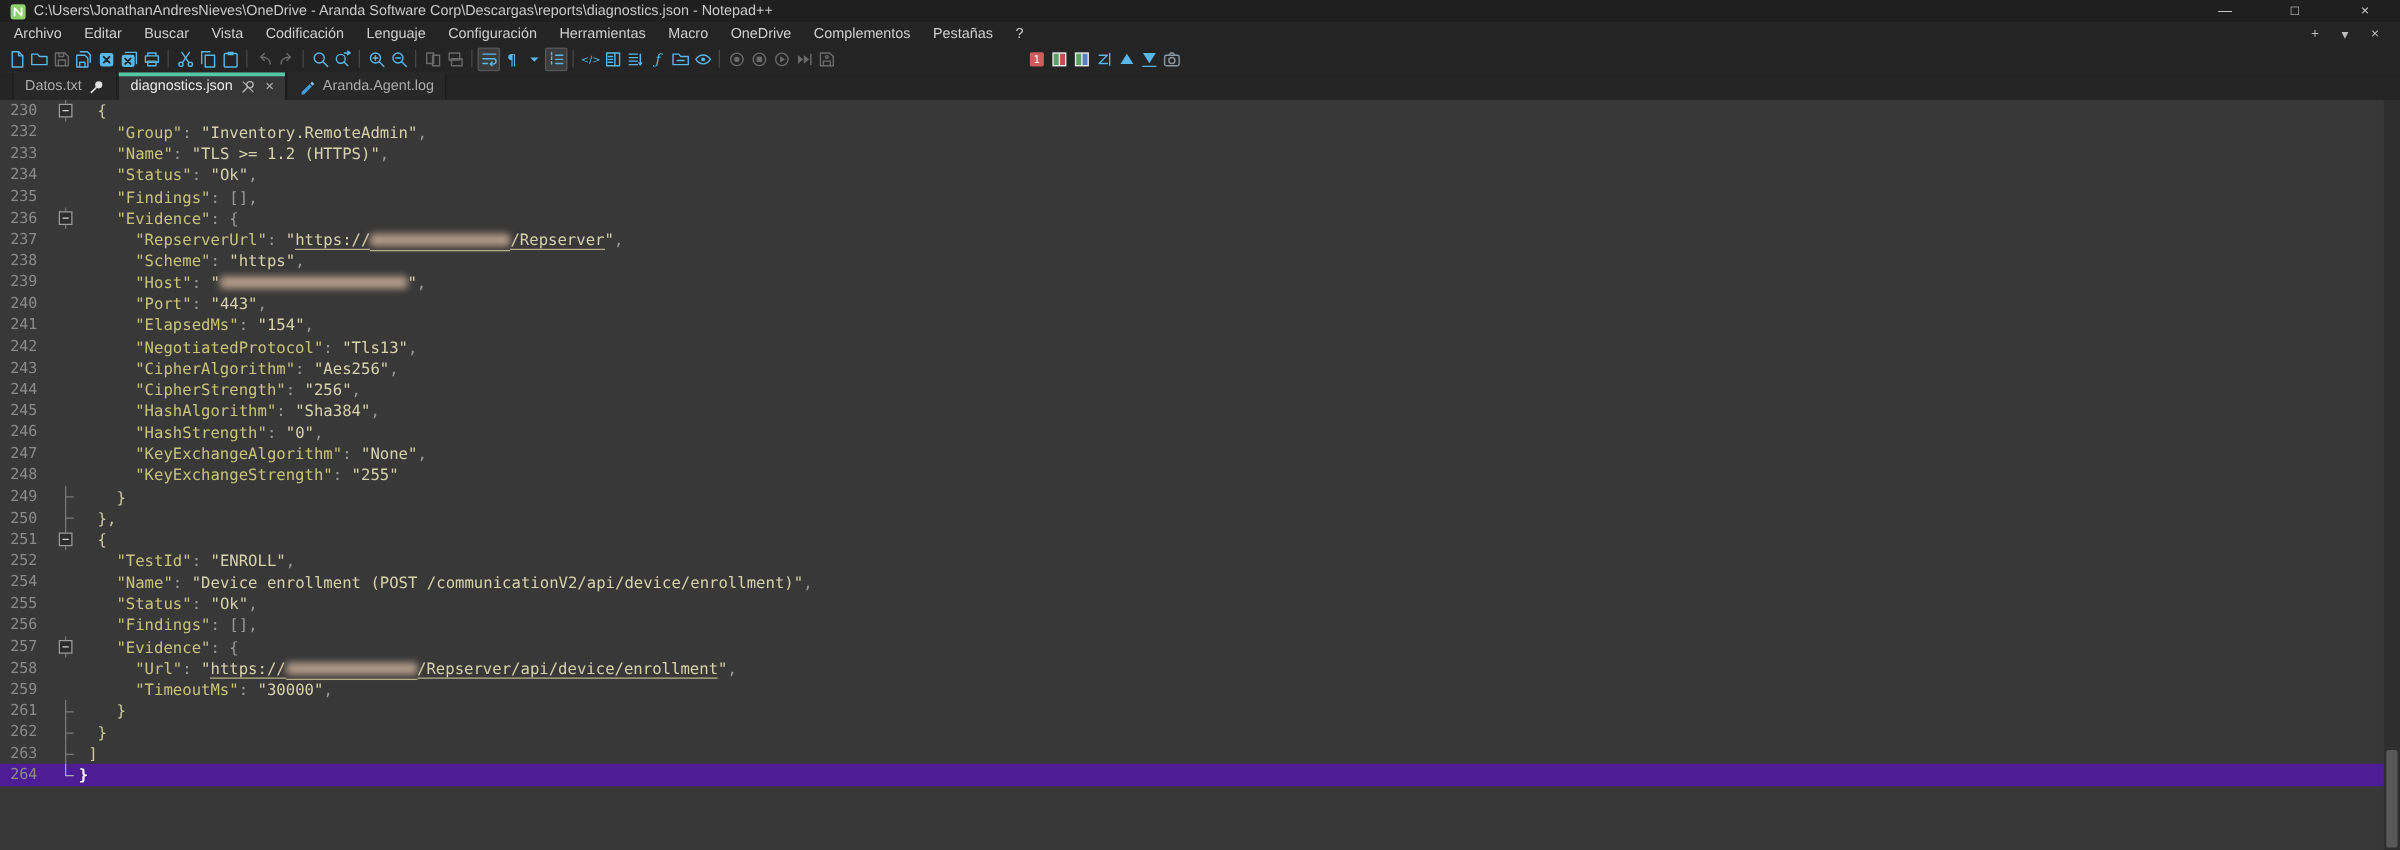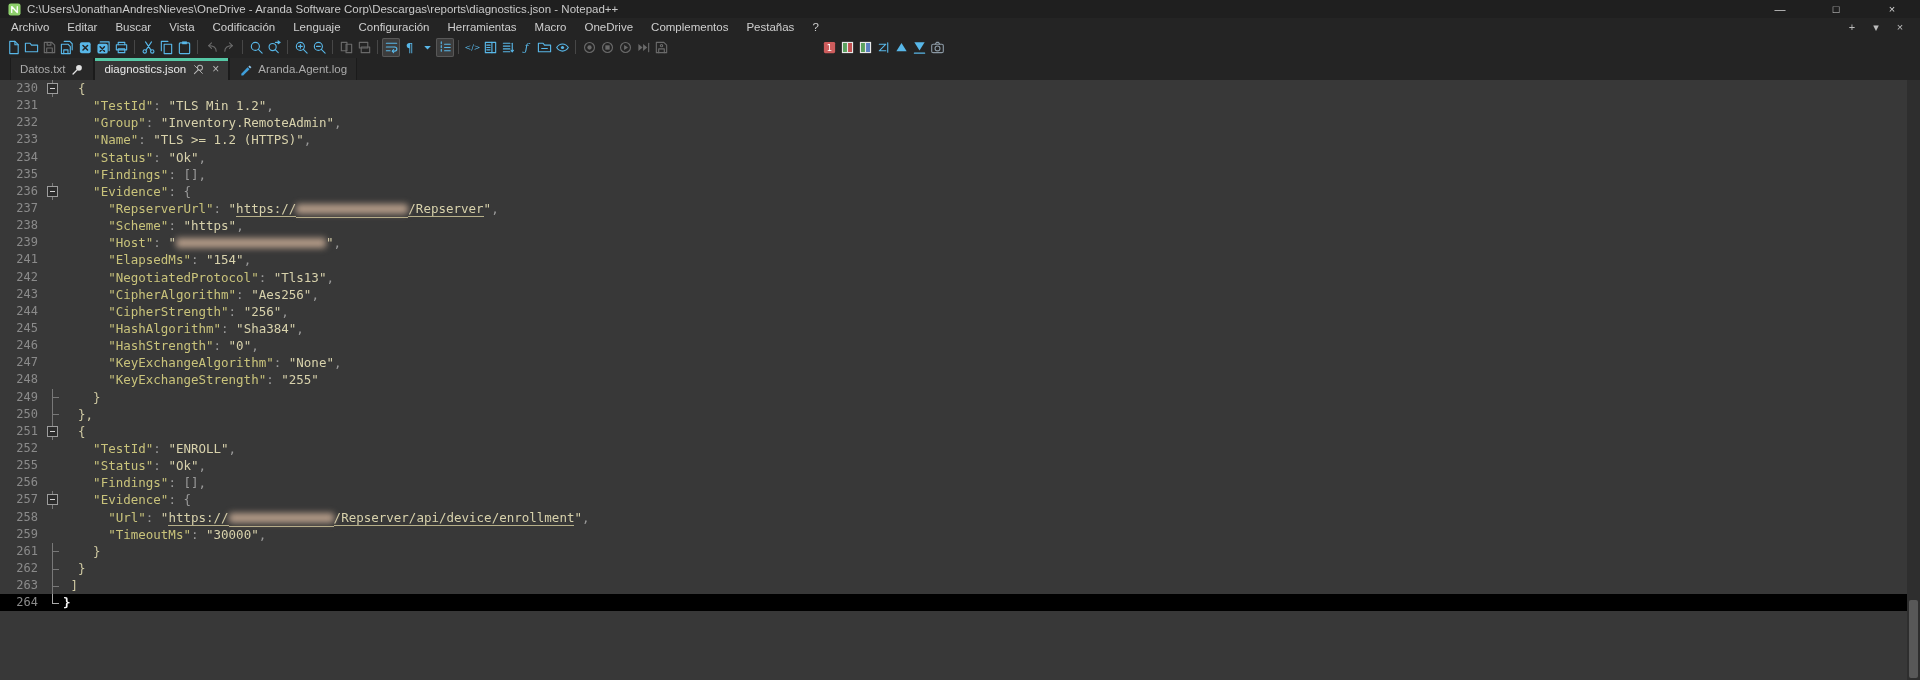--- a/index.html
+++ b/index.html
@@ -35,22 +35,22 @@
   .tab:first-child{margin-left:10px}
   .tab.active{background:#363636;color:#e9e9e9}
   .tab.active::before{content:"";position:absolute;top:0;left:0;right:0;height:2.5px;background:#55c7a5}
   .tab .tabx{color:#b5b5b5;font-size:12px;margin-left:1px}
   .tab .ticon{display:flex;align-items:center}
   .tab .ticon svg{width:13px;height:13px;display:block}
 
   
   .editor{position:relative;height:600px;background:#383838;font-family:"DejaVu Sans Mono",monospace;font-size:12.5px;overflow:hidden}
   .row{display:flex;height:17.142px;line-height:17.142px;white-space:pre}
-  .row.caret{background:#000000}
-  .ln{width:38px;flex:none;text-align:right;color:#8b8b8b;font-size:12px;padding-right:5px}
+  .row.caret{background:#4c1d95}
+  .ln{width:38px;flex:none;text-align:center;color:#8b8b8b;font-size:12px;padding-right:5px}
   .fold{width:20px;flex:none;position:relative}
   .fold.vline::before,.fold.end::before,.fold.open::before{content:"";position:absolute;left:9px;top:0;bottom:0;width:1px;background:#787878}
   .fold.corner::before{content:"";position:absolute;left:9px;top:0;height:52%;width:1px;background:#aaaaaa}
   .fold.end::after,.fold.corner::after{content:"";position:absolute;left:9px;top:50%;width:7px;height:1px;background:#787878}
   .fold.corner::after{background:#aaaaaa}
   .fold .box{position:absolute;left:4px;top:50%;margin-top:-5.5px;width:11px;height:11px;background:#2c2c2c;border:1px solid #9d9d9d;box-sizing:border-box;z-index:1}
   .fold .box::after{content:"";position:absolute;left:2px;right:2px;top:4px;height:1px;background:#d2d2d2}
   .code{flex:1;color:#d8d2ac}
   .tk-k{color:#c9c37b}
   .tk-s{color:#d8d2ac}
@@ -392,41 +392,42 @@
           <path d="M10 4l1.4-1.4 2 2L12 6z" fill="#8fc7ec"></path>
         </svg>
       </span>
       <span>Aranda.Agent.log</span>
     </div>
   </div>
 
 <div class="editor" id="editor">
   <div id="rows">
       <div class="row"><span class="ln">230</span><span class="fold open"><span class="box"></span></span><span class="code">  <span class="tk-b">{</span></span></div>
-      <div class="row"><span class="ln">231</span><span class="fold line"></span><span class="code">    <span class="tk-k">"TestId"</span><span class="tk-p">: </span><span class="tk-s">"TLS Min 1.2"</span><span class="tk-p">,</span></span></div>
       <div class="row"><span class="ln">232</span><span class="fold line"></span><span class="code">    <span class="tk-k">"Group"</span><span class="tk-p">: </span><span class="tk-s">"Inventory.RemoteAdmin"</span><span class="tk-p">,</span></span></div>
       <div class="row"><span class="ln">233</span><span class="fold line"></span><span class="code">    <span class="tk-k">"Name"</span><span class="tk-p">: </span><span class="tk-s">"TLS &gt;= 1.2 (HTTPS)"</span><span class="tk-p">,</span></span></div>
       <div class="row"><span class="ln">234</span><span class="fold line"></span><span class="code">    <span class="tk-k">"Status"</span><span class="tk-p">: </span><span class="tk-s">"Ok"</span><span class="tk-p">,</span></span></div>
       <div class="row"><span class="ln">235</span><span class="fold line"></span><span class="code">    <span class="tk-k">"Findings"</span><span class="tk-p">: </span><span class="tk-p">[]</span><span class="tk-p">,</span></span></div>
       <div class="row"><span class="ln">236</span><span class="fold open"><span class="box"></span></span><span class="code">    <span class="tk-k">"Evidence"</span><span class="tk-p">: </span><span class="tk-p">{</span></span></div>
       <div class="row"><span class="ln">237</span><span class="fold line"></span><span class="code">      <span class="tk-k">"RepserverUrl"</span><span class="tk-p">: </span><span class="tk-s">"</span><span class="tk-u">https://</span><span class="rwrap"><span class="redact" style="width: 112px;"></span></span><span class="tk-u">/Repserver</span><span class="tk-s">"</span><span class="tk-p">,</span></span></div>
       <div class="row"><span class="ln">238</span><span class="fold line"></span><span class="code">      <span class="tk-k">"Scheme"</span><span class="tk-p">: </span><span class="tk-s">"https"</span><span class="tk-p">,</span></span></div>
       <div class="row"><span class="ln">239</span><span class="fold line"></span><span class="code">      <span class="tk-k">"Host"</span><span class="tk-p">: </span><span class="tk-s">"</span><span class="rwrap noline"><span class="redact" style="width: 150px;"></span></span><span class="tk-s">"</span><span class="tk-p">,</span></span></div>
+      <div class="row"><span class="ln">240</span><span class="fold line"></span><span class="code">      <span class="tk-k">"Port"</span><span class="tk-p">: </span><span class="tk-s">"443"</span><span class="tk-p">,</span></span></div>
       <div class="row"><span class="ln">241</span><span class="fold line"></span><span class="code">      <span class="tk-k">"ElapsedMs"</span><span class="tk-p">: </span><span class="tk-s">"154"</span><span class="tk-p">,</span></span></div>
       <div class="row"><span class="ln">242</span><span class="fold line"></span><span class="code">      <span class="tk-k">"NegotiatedProtocol"</span><span class="tk-p">: </span><span class="tk-s">"Tls13"</span><span class="tk-p">,</span></span></div>
       <div class="row"><span class="ln">243</span><span class="fold line"></span><span class="code">      <span class="tk-k">"CipherAlgorithm"</span><span class="tk-p">: </span><span class="tk-s">"Aes256"</span><span class="tk-p">,</span></span></div>
       <div class="row"><span class="ln">244</span><span class="fold line"></span><span class="code">      <span class="tk-k">"CipherStrength"</span><span class="tk-p">: </span><span class="tk-s">"256"</span><span class="tk-p">,</span></span></div>
       <div class="row"><span class="ln">245</span><span class="fold line"></span><span class="code">      <span class="tk-k">"HashAlgorithm"</span><span class="tk-p">: </span><span class="tk-s">"Sha384"</span><span class="tk-p">,</span></span></div>
       <div class="row"><span class="ln">246</span><span class="fold line"></span><span class="code">      <span class="tk-k">"HashStrength"</span><span class="tk-p">: </span><span class="tk-s">"0"</span><span class="tk-p">,</span></span></div>
       <div class="row"><span class="ln">247</span><span class="fold line"></span><span class="code">      <span class="tk-k">"KeyExchangeAlgorithm"</span><span class="tk-p">: </span><span class="tk-s">"None"</span><span class="tk-p">,</span></span></div>
       <div class="row"><span class="ln">248</span><span class="fold line"></span><span class="code">      <span class="tk-k">"KeyExchangeStrength"</span><span class="tk-p">: </span><span class="tk-s">"255"</span></span></div>
       <div class="row"><span class="ln">249</span><span class="fold end"></span><span class="code">    <span class="tk-b">}</span></span></div>
       <div class="row"><span class="ln">250</span><span class="fold end"></span><span class="code">  <span class="tk-b">},</span></span></div>
       <div class="row"><span class="ln">251</span><span class="fold open"><span class="box"></span></span><span class="code">  <span class="tk-b">{</span></span></div>
       <div class="row"><span class="ln">252</span><span class="fold line"></span><span class="code">    <span class="tk-k">"TestId"</span><span class="tk-p">: </span><span class="tk-s">"ENROLL"</span><span class="tk-p">,</span></span></div>
+      <div class="row"><span class="ln">254</span><span class="fold line"></span><span class="code">    <span class="tk-k">"Name"</span><span class="tk-p">: </span><span class="tk-s">"Device enrollment (POST /communicationV2/api/device/enrollment)"</span><span class="tk-p">,</span></span></div>
       <div class="row"><span class="ln">255</span><span class="fold line"></span><span class="code">    <span class="tk-k">"Status"</span><span class="tk-p">: </span><span class="tk-s">"Ok"</span><span class="tk-p">,</span></span></div>
       <div class="row"><span class="ln">256</span><span class="fold line"></span><span class="code">    <span class="tk-k">"Findings"</span><span class="tk-p">: </span><span class="tk-p">[]</span><span class="tk-p">,</span></span></div>
       <div class="row"><span class="ln">257</span><span class="fold open"><span class="box"></span></span><span class="code">    <span class="tk-k">"Evidence"</span><span class="tk-p">: </span><span class="tk-p">{</span></span></div>
       <div class="row"><span class="ln">258</span><span class="fold line"></span><span class="code">      <span class="tk-k">"Url"</span><span class="tk-p">: </span><span class="tk-s">"</span><span class="tk-u">https://</span><span class="rwrap"><span class="redact" style="width: 105px;"></span></span><span class="tk-u">/Repserver/api/device/enrollment</span><span class="tk-s">"</span><span class="tk-p">,</span></span></div>
       <div class="row"><span class="ln">259</span><span class="fold line"></span><span class="code">      <span class="tk-k">"TimeoutMs"</span><span class="tk-p">: </span><span class="tk-s">"30000"</span><span class="tk-p">,</span></span></div>
       <div class="row"><span class="ln">261</span><span class="fold end"></span><span class="code">    <span class="tk-b">}</span></span></div>
       <div class="row"><span class="ln">262</span><span class="fold end"></span><span class="code">  <span class="tk-b">}</span></span></div>
       <div class="row"><span class="ln">263</span><span class="fold end"></span><span class="code"> <span class="tk-b">]</span></span></div>
       <div class="row caret"><span class="ln">264</span><span class="fold corner"></span><span class="code"><span class="tk-w">}</span></span></div>
     </div>

